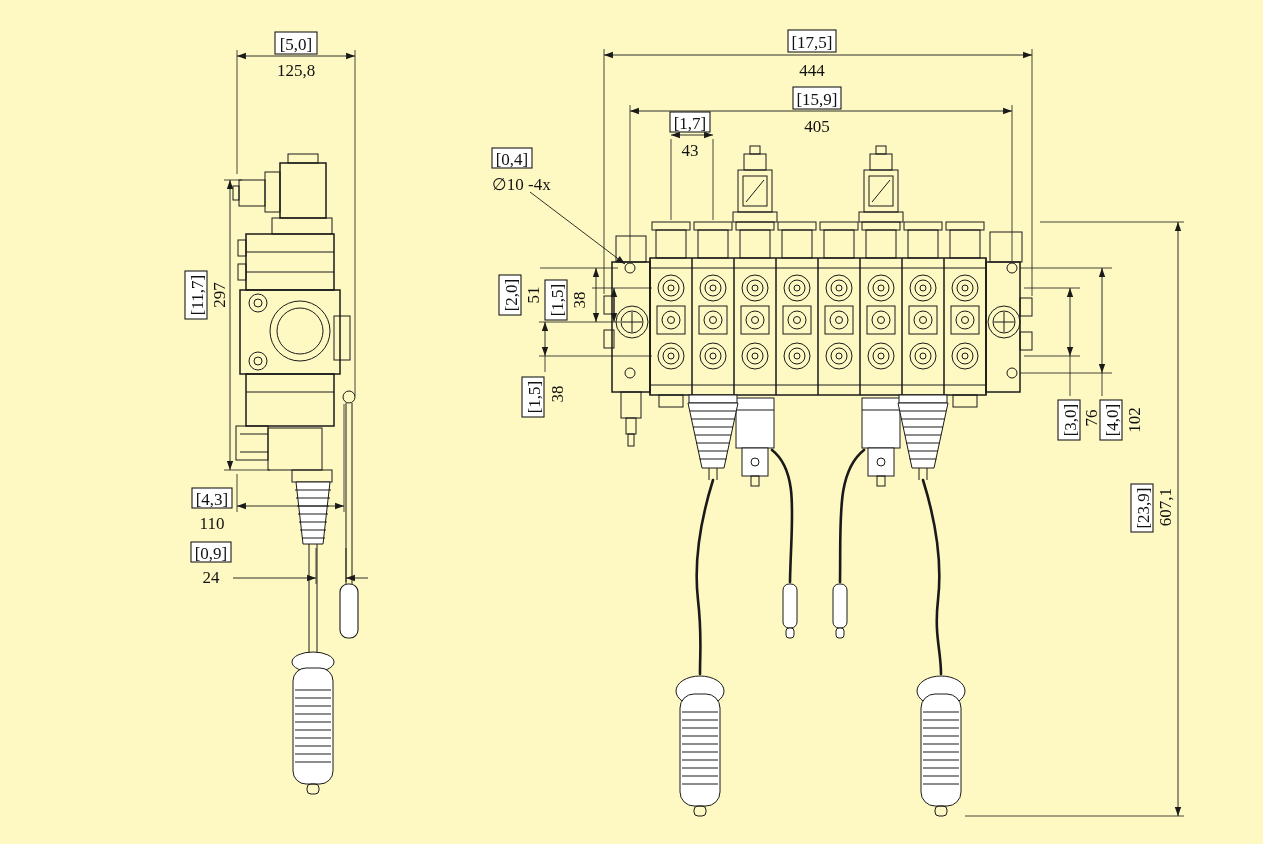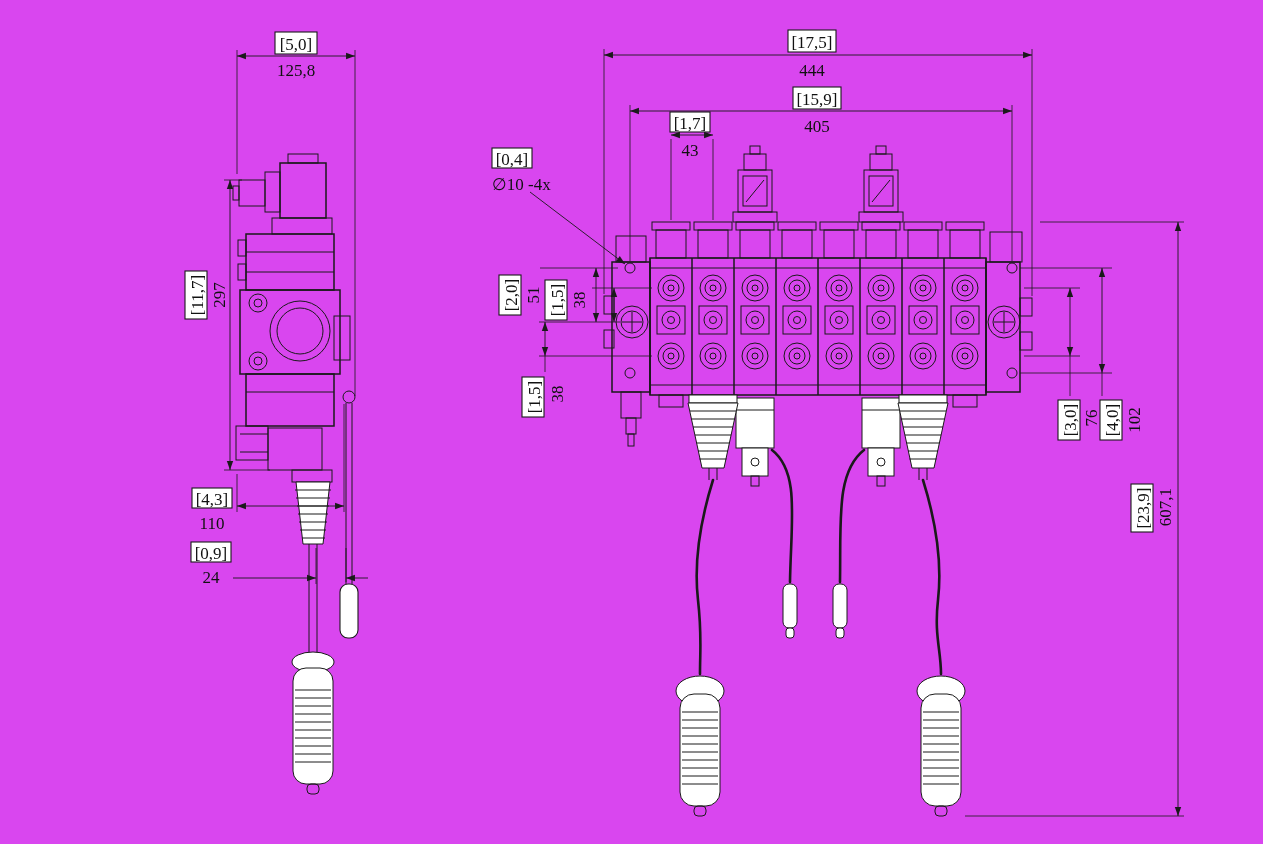--- a/index.html
+++ b/index.html
@@ -1,17 +1,17 @@
 <!DOCTYPE html>
 <html><head>
 <meta charset="utf-8">
 <style>
   *{box-sizing:border-box}
   html,body{margin:0;padding:0;background:#fff}
-  .stage{width:1263px;height:844px;background:#d946ef;position:relative;overflow:hidden;
+  .stage{width:1263px;height:844px;background:#fef9c3;position:relative;overflow:hidden;
          font-family:"Liberation Serif","DejaVu Serif",serif}
   svg{display:block}
   .ol{fill:none;stroke:#1a1a1a;stroke-width:1.5;stroke-linejoin:miter}
   .thin{fill:none;stroke:#1a1a1a;stroke-width:1}
   .wfill{fill:#fff;stroke:#1a1a1a;stroke-width:1.1}
   .ext{stroke:#1a1a1a;stroke-width:.8;fill:none}
   .dim{stroke:#1a1a1a;stroke-width:.9;fill:none}
   .cable{fill:none;stroke:#1a1a1a;stroke-width:2.6;stroke-linecap:round}
   .dimbox{fill:#fff;stroke:#1a1a1a;stroke-width:1.1}
   text.dtxt{font-family:"Liberation Serif","DejaVu Sans",serif;font-size:17px;fill:#111;

